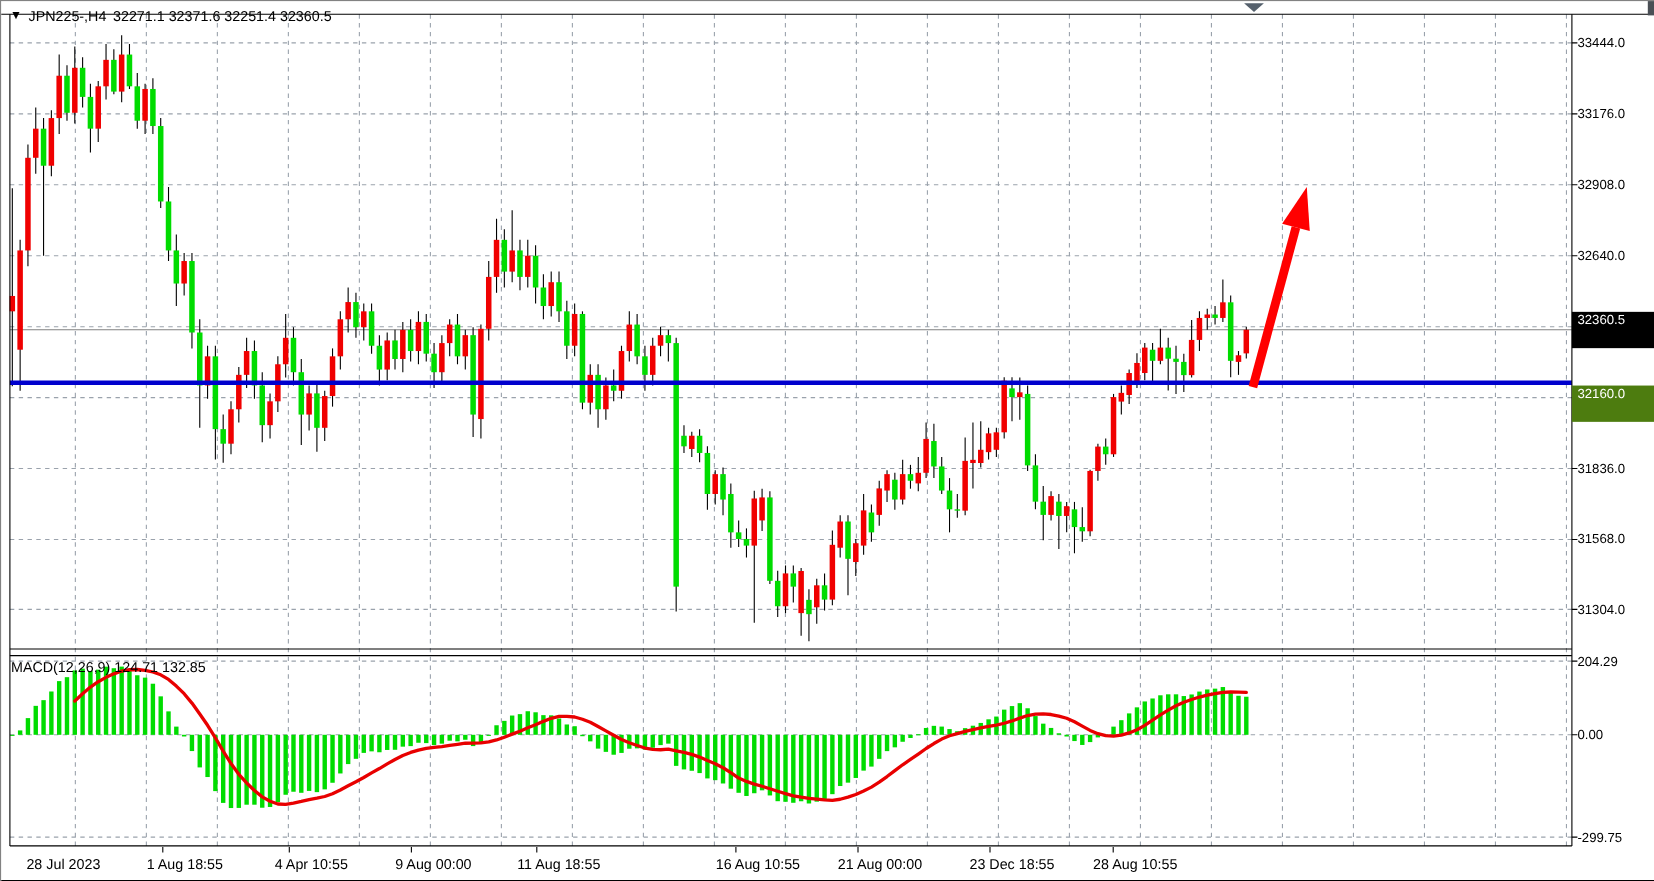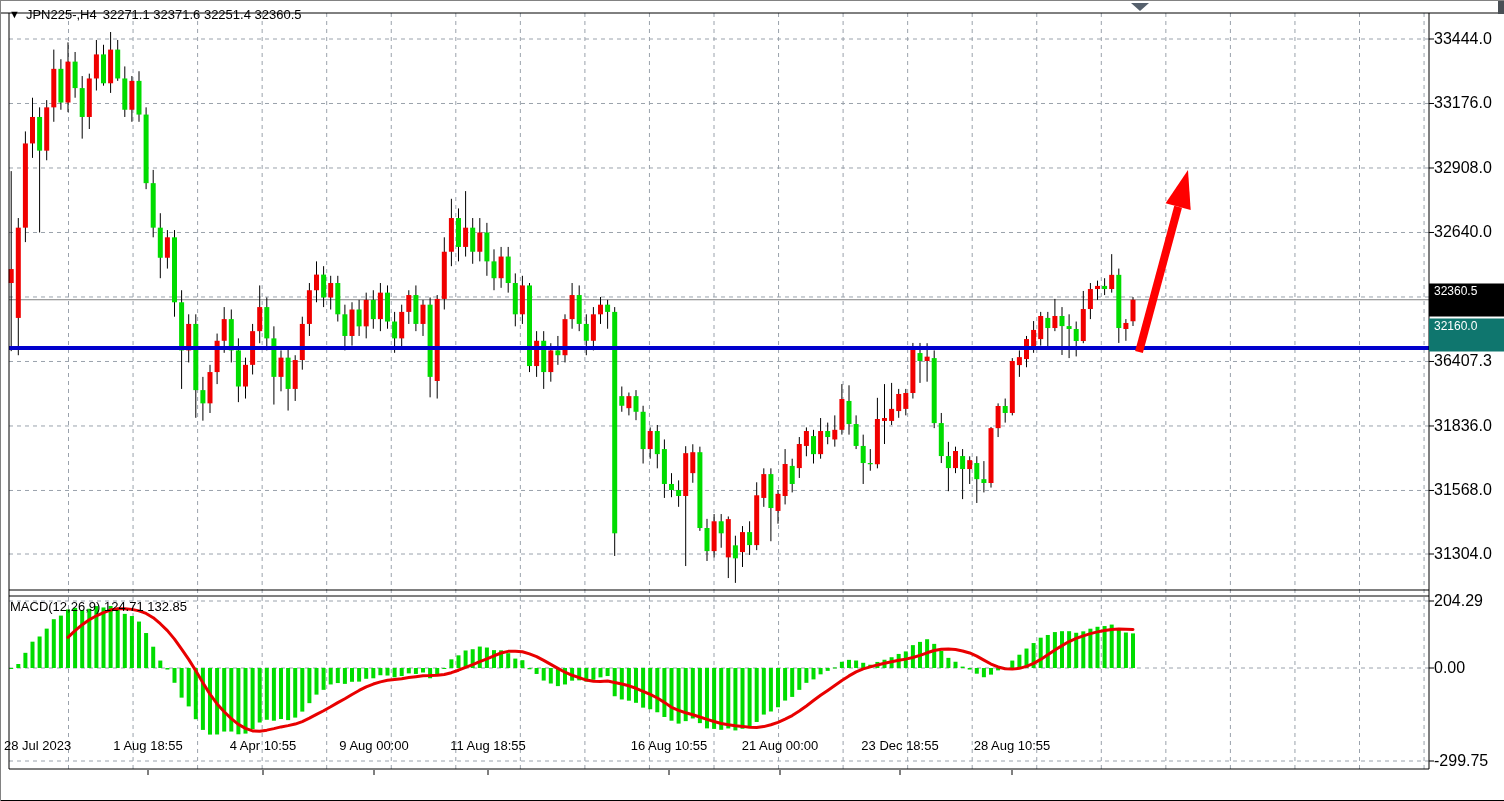--- a/index.html
+++ b/index.html
@@ -3,24 +3,24 @@
 <meta charset="utf-8">
 <style>
   html,body{margin:0;padding:0;background:#fff;}
   #win{position:relative;width:1504px;height:801px;background:#ffffff;overflow:hidden;
        font-family:"Liberation Sans","DejaVu Sans",sans-serif;border-top:1px solid #828282;border-left:1px solid #828282;}
   #chart-svg{position:absolute;left:0;top:0;}
   .ovl{position:absolute;white-space:nowrap;color:#000;}
   #title{left:8px;top:6px;font-size:13px;display:flex;align-items:center;gap:6px;}
   #title .tri{font-size:11px;line-height:11px;}
   #macd-label{left:9px;top:598px;font-size:13px;}
-  .pr-label{position:absolute;left:1433px;font-size:16px;transform:translateY(-50%);}
+  .pr-label{position:absolute;left:1433px;font-size:12px;transform:translateY(-50%);}
   .badge{position:absolute;left:1428px;width:76px;height:33px;color:#fff;font-size:12px;
          line-height:15px;padding-left:5px;box-sizing:border-box;transform:translateY(-50%);}
-  .t-label{position:absolute;top:737px;font-size:13px;transform:translateX(-50%);}
+  .t-label{position:absolute;top:777px;font-size:13px;transform:translateX(-50%);margin-left:20px;}
   .t-label.left{transform:none;}
   #corner-block{position:absolute;left:1497px;top:0;width:7px;height:13px;background:#4a4f55;}
 </style>
 </head>
 <body>
 
 <div id="win">
   <svg id="chart-svg" width="1504" height="801">
     <g id="g-grid">
         <line x1="67.5" y1="12" x2="67.5" y2="768" stroke="#9aa2ac" stroke-width="1" stroke-dasharray="4 4"></line>
@@ -594,21 +594,21 @@
   <div id="price-axis">
       <div class="pr-label" style="top: 38px;">33444.0</div>
       <div class="pr-label" style="top: 102.496px;">33176.0</div>
       <div class="pr-label" style="top: 166.991px;">32908.0</div>
       <div class="pr-label" style="top: 231.487px;">32640.0</div>
       <div class="pr-label" style="top: 360.478px;">36407.3</div>
       <div class="pr-label" style="top: 424.973px;">31836.0</div>
       <div class="pr-label" style="top: 489.469px;">31568.0</div>
       <div class="pr-label" style="top: 553.002px;">31304.0</div>
       <div class="badge" style="top: 298.75px; background: rgb(0, 0, 0);">32360.5</div>
-      <div class="badge" style="top: 334px; background: #0f766e;">32160.0</div>
+      <div class="badge" style="top: 366px; background: #4d7c0f;">32160.0</div>
     </div>
   <div id="macd-axis">
       <div class="pr-label" style="top: 600px;">204.29</div>
       <div class="pr-label" style="top: 667px;">0.00</div>
       <div class="pr-label" style="top: 760px;">-299.75</div>
     </div>
   <div id="time-axis">
       <div class="t-label left" style="left: 3px;">28 Jul 2023</div>
       <div class="t-label" style="left: 147px;">1 Aug 18:55</div>
       <div class="t-label" style="left: 262px;">4 Apr 10:55</div>

